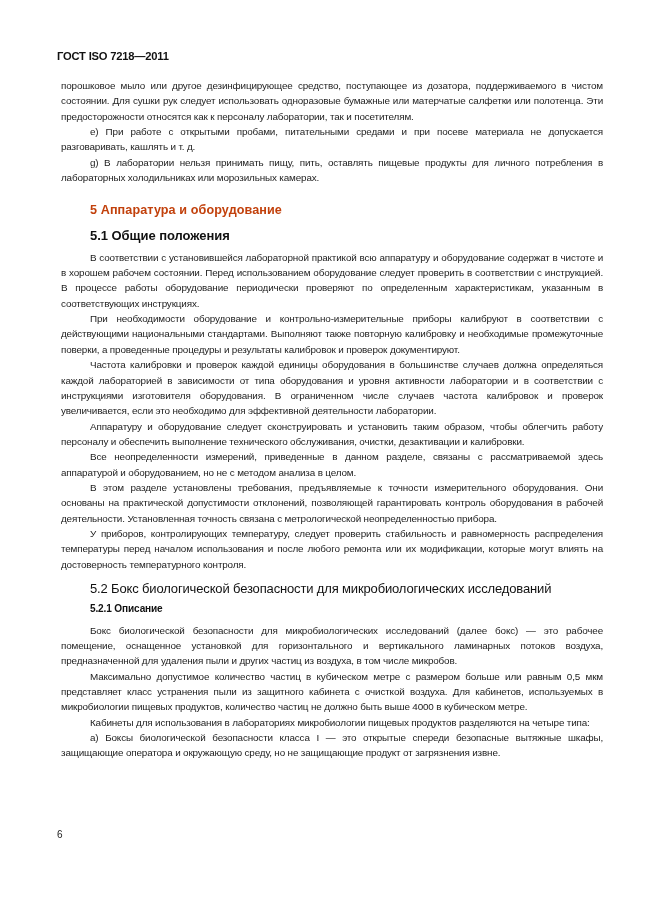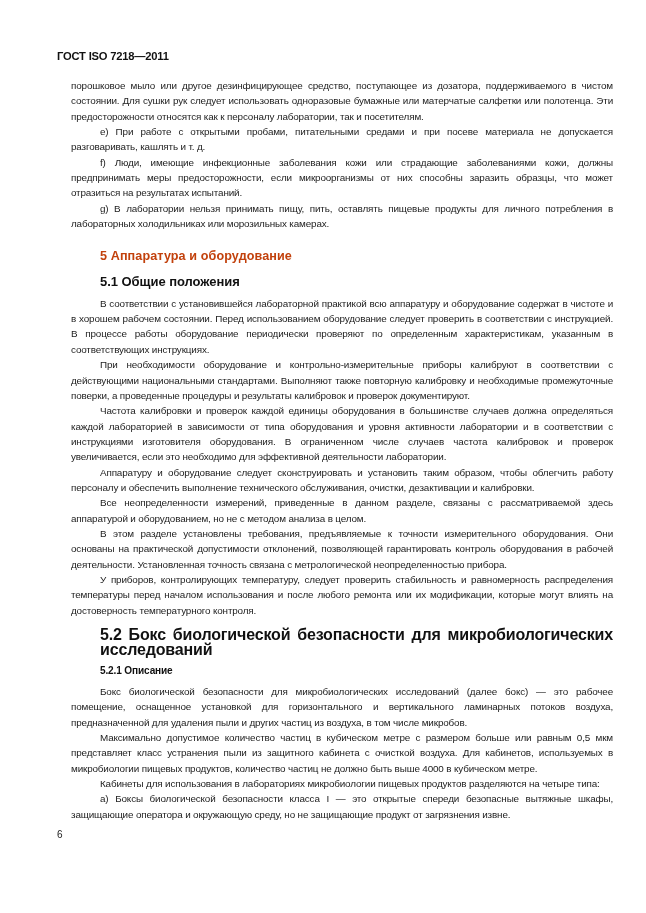--- a/index.html
+++ b/index.html
@@ -1,38 +1,37 @@
 <!DOCTYPE html>
 <html><head>
 <meta charset="utf-8">
 <style>
   html, body { margin:0; padding:0; background:#ffffff; }
   body { width:646px; height:913px; position:relative; overflow:hidden;
          font-family:"Liberation Sans", sans-serif; color:#222; }
   .page { position:absolute; left:57px; top:0; width:542px; }
   .doc-header { position:absolute; top:50px; left:0; font-weight:bold; font-size:11.2px; letter-spacing:-0.2px; color:#111;text-align:center; }
-  .content { position:absolute; top:78px; left:14px; width:542px; font-size:9.9px; line-height:15.35px; text-align:justify; letter-spacing:-0.15px; }
+  .content { position:absolute; top:78px; left:4px; width:542px; font-size:9.9px; line-height:15.35px; text-align:justify; letter-spacing:-0.15px; }
   .content p { margin:0; }
   .ind { text-indent:29px; }
   .h1 { font-weight:bold; font-size:12.6px; margin:17px 0 0 29px !important; line-height:16px; color:#c2410c; letter-spacing:0.1px; }
   .h2 { font-weight:bold; font-size:13px; margin:10px 0 6px 29px !important; color:#111; letter-spacing:-0.05px; }
-  .h2b { font-weight:bold; font-size:16px; margin:9px 0 0 29px !important; color:#111; }
+  .h2b { font-weight:normal; font-size:13px; margin:9px 0 0 29px !important; color:#111; }
   .h3 { font-weight:bold; font-size:10.1px; margin:5px 0 6px 29px !important; color:#111; }
   .page-num { position:absolute; top:829px; left:0; font-size:10px; color:#222; }
 </style>
 </head>
 <body>
 
 <div class="page">
   <div class="doc-header">ГОСТ ISO 7218—2011</div>
 
   <div class="content">
     <p>порошковое мыло или другое дезинфицирующее средство, поступающее из дозатора, поддерживаемого в чистом состоянии. Для сушки рук следует использовать одноразовые бумажные или матерчатые салфетки или полотенца. Эти предосторожности относятся как к персоналу лаборатории, так и посетителям.</p>
     <p class="ind">e) При работе с открытыми пробами, питательными средами и при посеве материала не допускается разговаривать, кашлять и т. д.</p>
-    <p class="ind">f) Люди, имеющие инфекционные заболевания кожи или страдающие заболеваниями кожи, должны предпринимать меры предосторожности, если микроорганизмы от них способны заразить образцы, что может отразиться на результатах испытаний.</p>
     <p class="ind">g) В лаборатории нельзя принимать пищу, пить, оставлять пищевые продукты для личного потребления в лабораторных холодильниках или морозильных камерах.</p>
 
     <p class="h1">5 Аппаратура и оборудование</p>
     <p class="h2">5.1 Общие положения</p>
 
     <p class="ind">В соответствии с установившейся лабораторной практикой всю аппаратуру и оборудование содержат в чистоте и в хорошем рабочем состоянии. Перед использованием оборудование следует проверить в соответствии с инструкцией. В процессе работы оборудование периодически проверяют по определенным характеристикам, указанным в соответствующих инструкциях.</p>
     <p class="ind">При необходимости оборудование и контрольно-измерительные приборы калибруют в соответствии с действующими национальными стандартами. Выполняют также повторную калибровку и необходимые промежуточные поверки, а проведенные процедуры и результаты калибровок и проверок документируют.</p>
     <p class="ind">Частота калибровки и проверок каждой единицы оборудования в большинстве случаев должна определяться каждой лабораторией в зависимости от типа оборудования и уровня активности лаборатории и в соответствии с инструкциями изготовителя оборудования. В ограниченном числе случаев частота калибровок и проверок увеличивается, если это необходимо для эффективной деятельности лаборатории.</p>
     <p class="ind">Аппаратуру и оборудование следует сконструировать и установить таким образом, чтобы облегчить работу персоналу и обеспечить выполнение технического обслуживания, очистки, дезактивации и калибровки.</p>
     <p class="ind">Все неопределенности измерений, приведенные в данном разделе, связаны с рассматриваемой здесь аппаратурой и оборудованием, но не с методом анализа в целом.</p>

